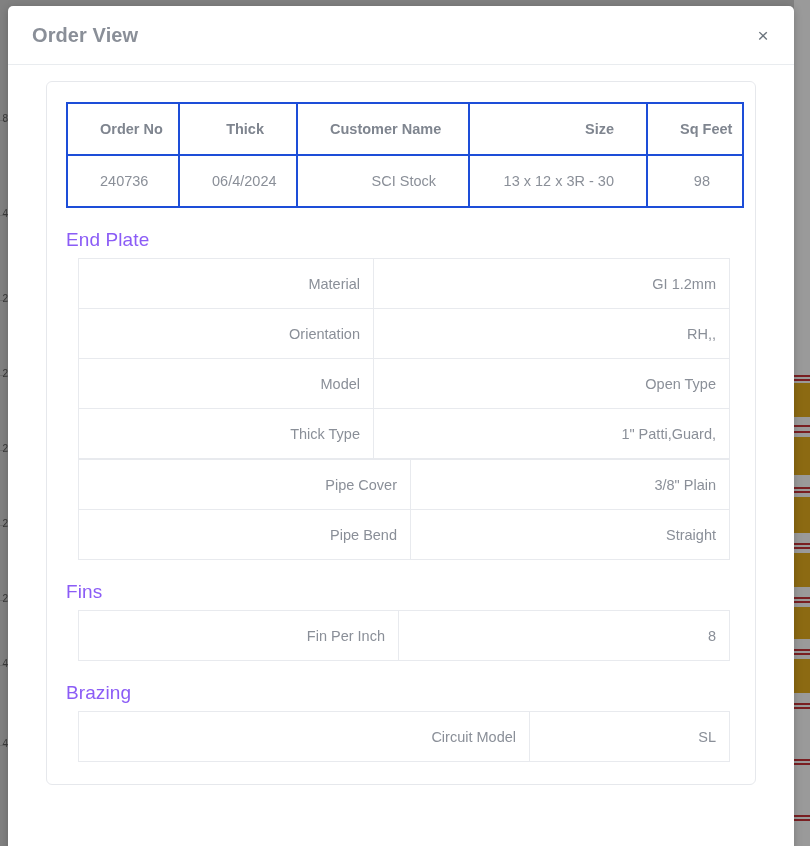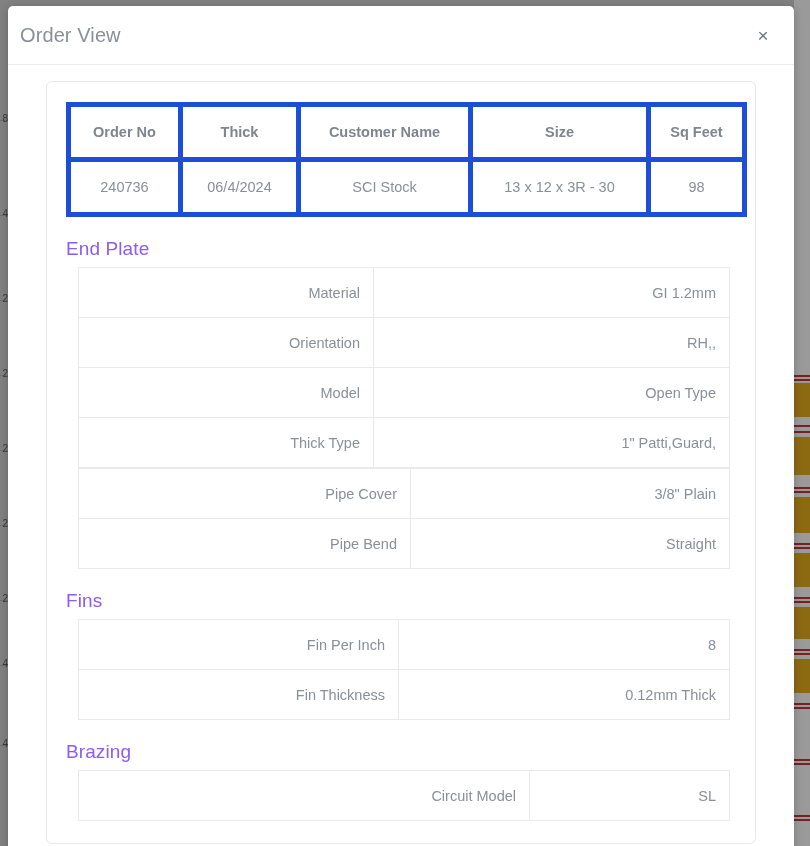--- a/index.html
+++ b/index.html
@@ -36,21 +36,21 @@
     background:#ffffff;border-radius:5px 5px 0 0;
     box-shadow:0 2px 9px rgba(0,0,0,.22);
     overflow:hidden;
   }
   #modal-header{
     height:58px;position:relative;
     border-bottom:1px solid #e9ecef;
     display:flex;align-items:center;
   }
   #modal-title{
-    margin-left:12px;font-size:20px;font-weight:400;color:#8a8f98;
+    margin-left:24px;font-size:20px;font-weight:700;color:#8a8f98;
     letter-spacing:.1px;
   }
   #modal-close{
     position:absolute;right:20px;top:50%;transform:translateY(-50%);
     width:22px;height:22px;display:flex;align-items:center;justify-content:center;
     font-size:19px;color:#6c757d;cursor:pointer;background:none;border:none;
     line-height:1;padding:0;font-family:"Liberation Sans",sans-serif;
   }
 
   #modal-body{padding:16px 20px 0 20px;}
@@ -58,22 +58,22 @@
   #order-card{
     margin:0 18px;
     border:1px solid #e6e8ec;border-radius:6px;
     padding:20px 19px 22px 19px;
   }
 
   
   table{border-collapse:collapse;font-size:14.5px;}
   .main-table{width:676px;table-layout:fixed;}
   .main-table th,.main-table td{
-    border:5px solid #1d4ed8;
-    padding:0 8px;height:50px;text-align:center;vertical-align:middle;
+    border:2px solid #1d4ed8;
+    padding:0 32px;height:50px;text-align:right;vertical-align:middle;
     color:#8a8f98;font-weight:400;
     overflow:hidden;white-space:nowrap;
   }
   .main-table th{font-weight:700;color:#7f858f;}
 
   .section-title{
     font-size:19px;color:#8b5cf6;font-weight:400;
     margin:21px 0 7px 0;letter-spacing:.1px;
   }
   .kv-table{width:652px;margin-left:12px;table-layout:fixed;text-align:right;}
@@ -222,24 +222,20 @@
           <table class="kv-table">
             <colgroup>
               <col style="width: 320px;">
               <col>
             </colgroup>
             <tbody>
               <tr>
                 <td>Fin Per Inch</td>
                 <td>8</td>
               </tr>
-              <tr>
-                <td>Fin Thickness</td>
-                <td>0.12mm Thick</td>
-              </tr>
             </tbody>
           </table>
           <div class="section-title">Brazing</div>
           <table class="kv-table">
             <colgroup>
               <col style="width: 451px;">
               <col>
             </colgroup>
             <tbody>
               <tr>

